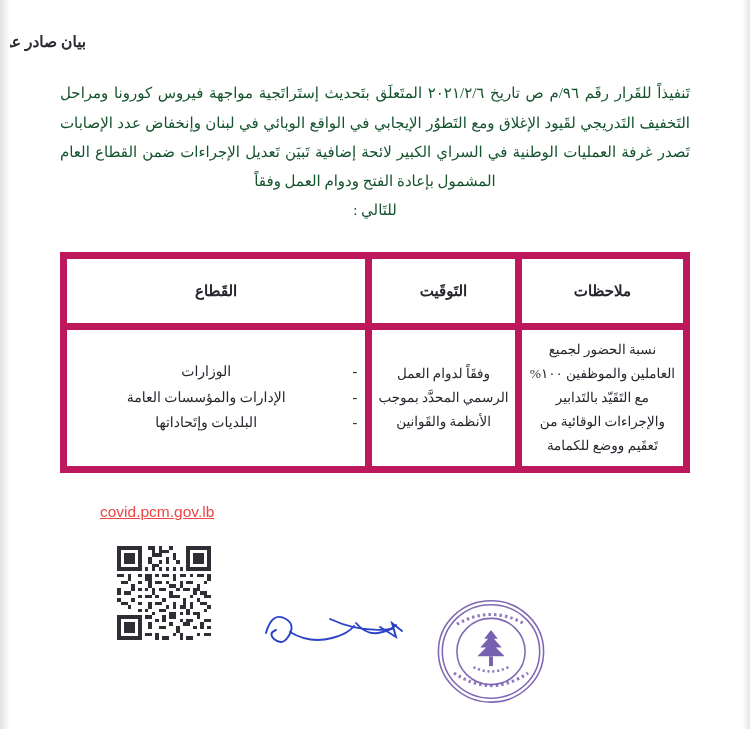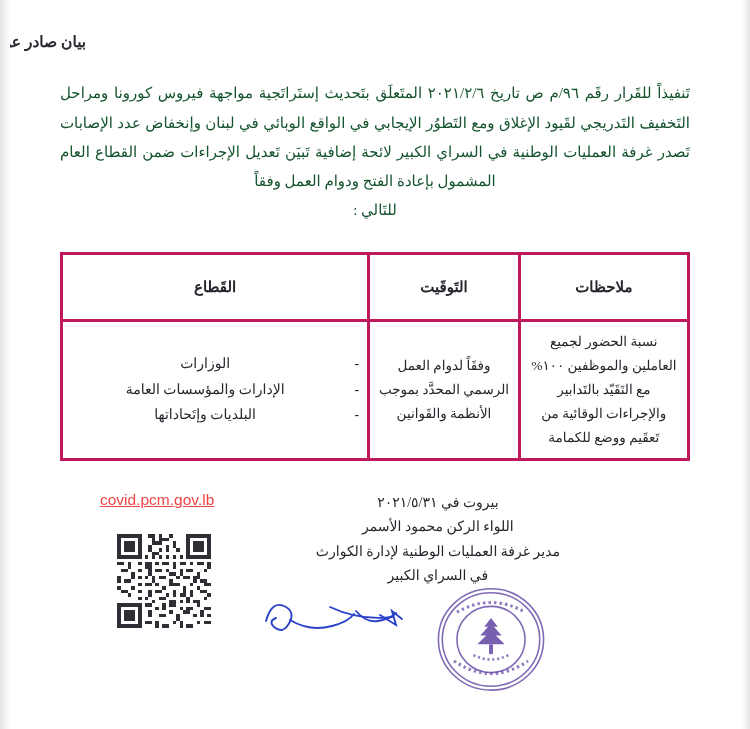--- a/index.html
+++ b/index.html
@@ -85,21 +85,21 @@
     margin: 26px 60px 0 60px;
   }
   table.sector-table {
     width: 100%;
     border-collapse: collapse;
     table-layout: fixed;
     color: #26262e;
   }
   table.sector-table th,
   table.sector-table td {
-    border: 3px solid #be185d;
+    border: 7px solid #be185d;
     vertical-align: middle;
     padding: 8px 6px;
   }
   table.sector-table th {
     font-size: 15px;
     font-weight: bold;
     height: 48px;
     text-align: center;
   }
   .col-notes  { width: 27%; }
@@ -241,26 +241,20 @@
               <li>البلديات وإتَحاداتها</li>
             </ul>
           </td>
         </tr>
       </tbody>
     </table>
   </div>
 
   <div class="footer-zone">
 
-    <div class="signature-block">
-      <div>بيروت في ٢٠٢١/٥/٣١</div>
-      <div>اللواء الركن محمود الأسمر</div>
-      <div>مدير غرفة العمليات الوطنية لإدارة الكوارث</div>
-      <div>في السراي الكبير</div>
-    </div>
 
     <div class="web-block">
       <a class="web-url" href="#">covid.pcm.gov.lb</a>
 
       <svg class="qr" viewBox="0 0 29 29" shape-rendering="crispEdges" aria-label="qr-code">
         <rect width="29" height="29" fill="#ffffff"></rect>
         <g fill="#2e2e35">
 
           <rect x="1" y="1" width="7" height="1"></rect>
             <rect x="1" y="7" width="7" height="1"></rect>

